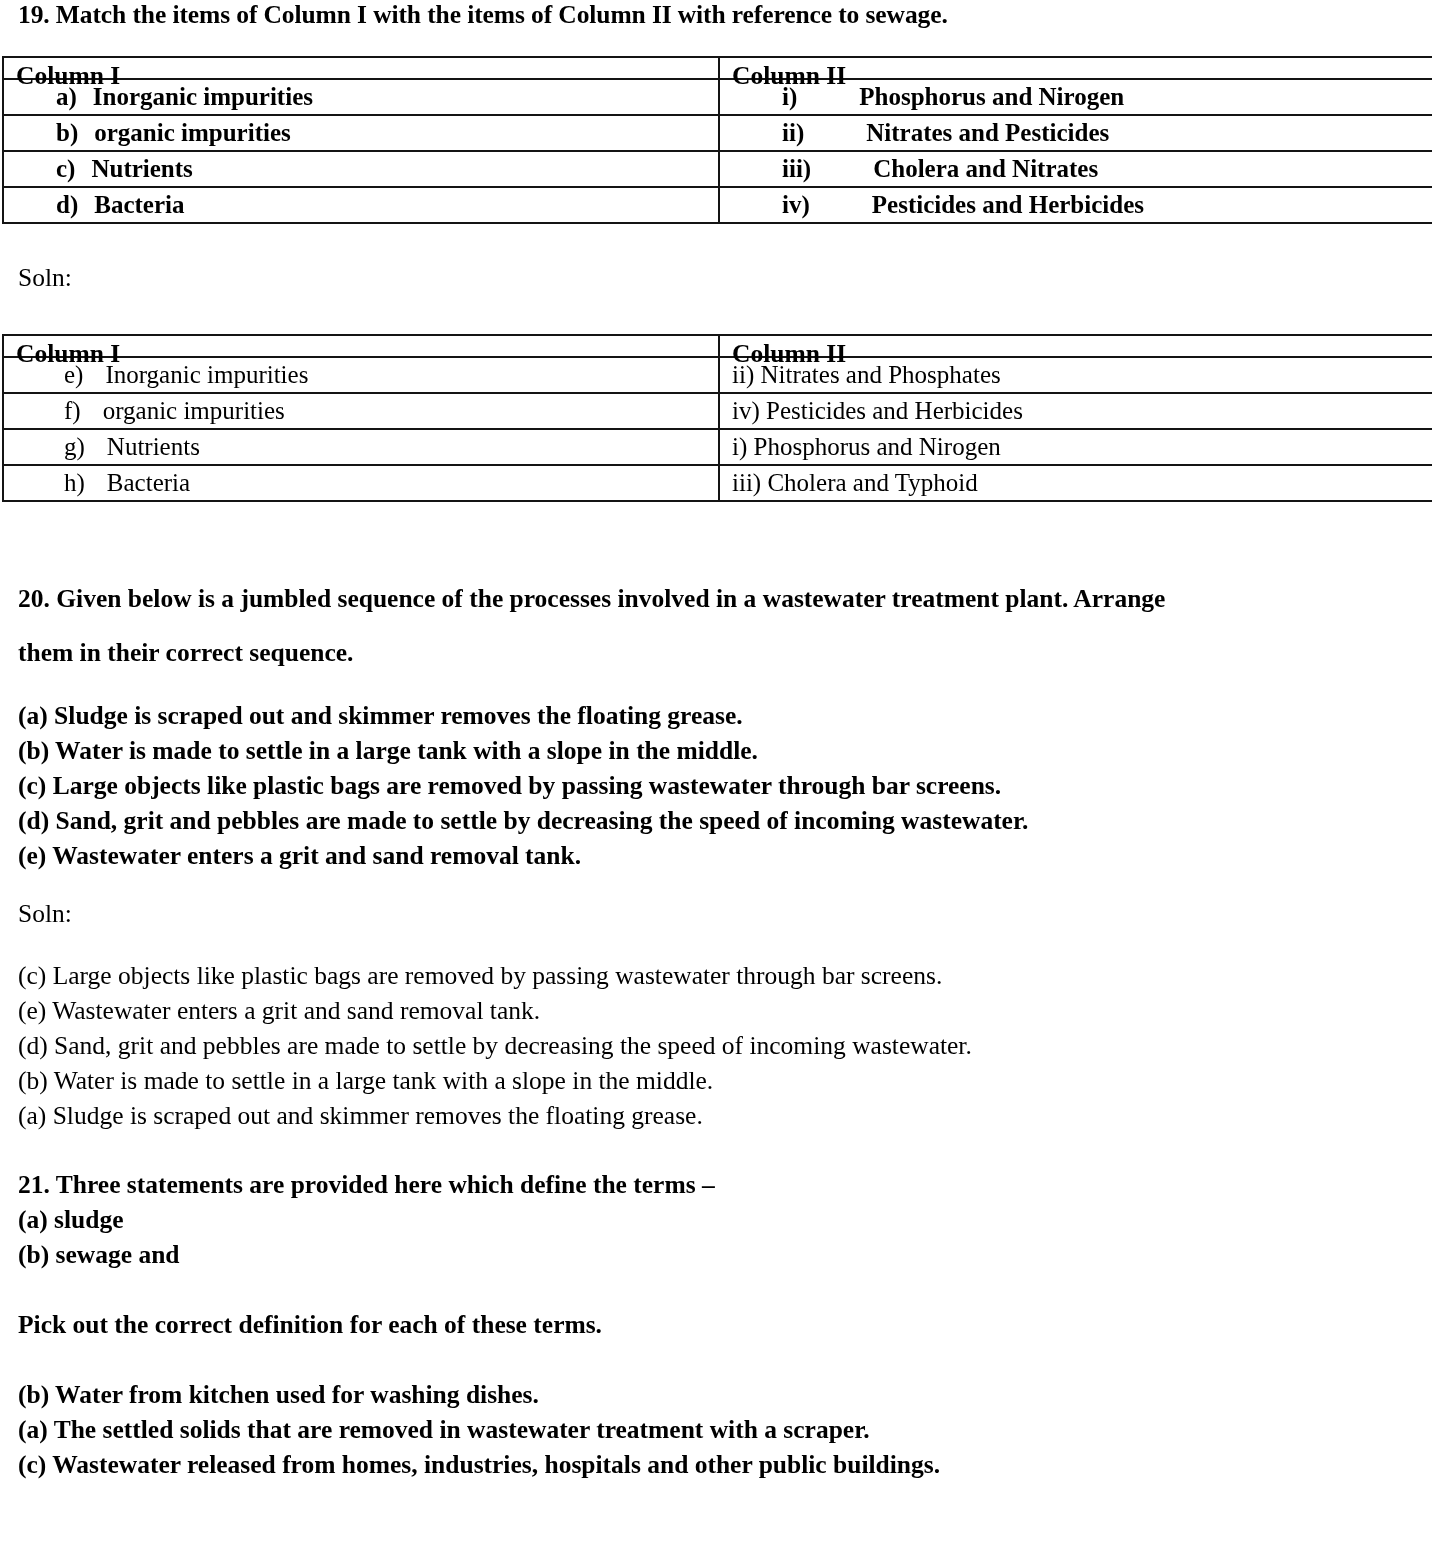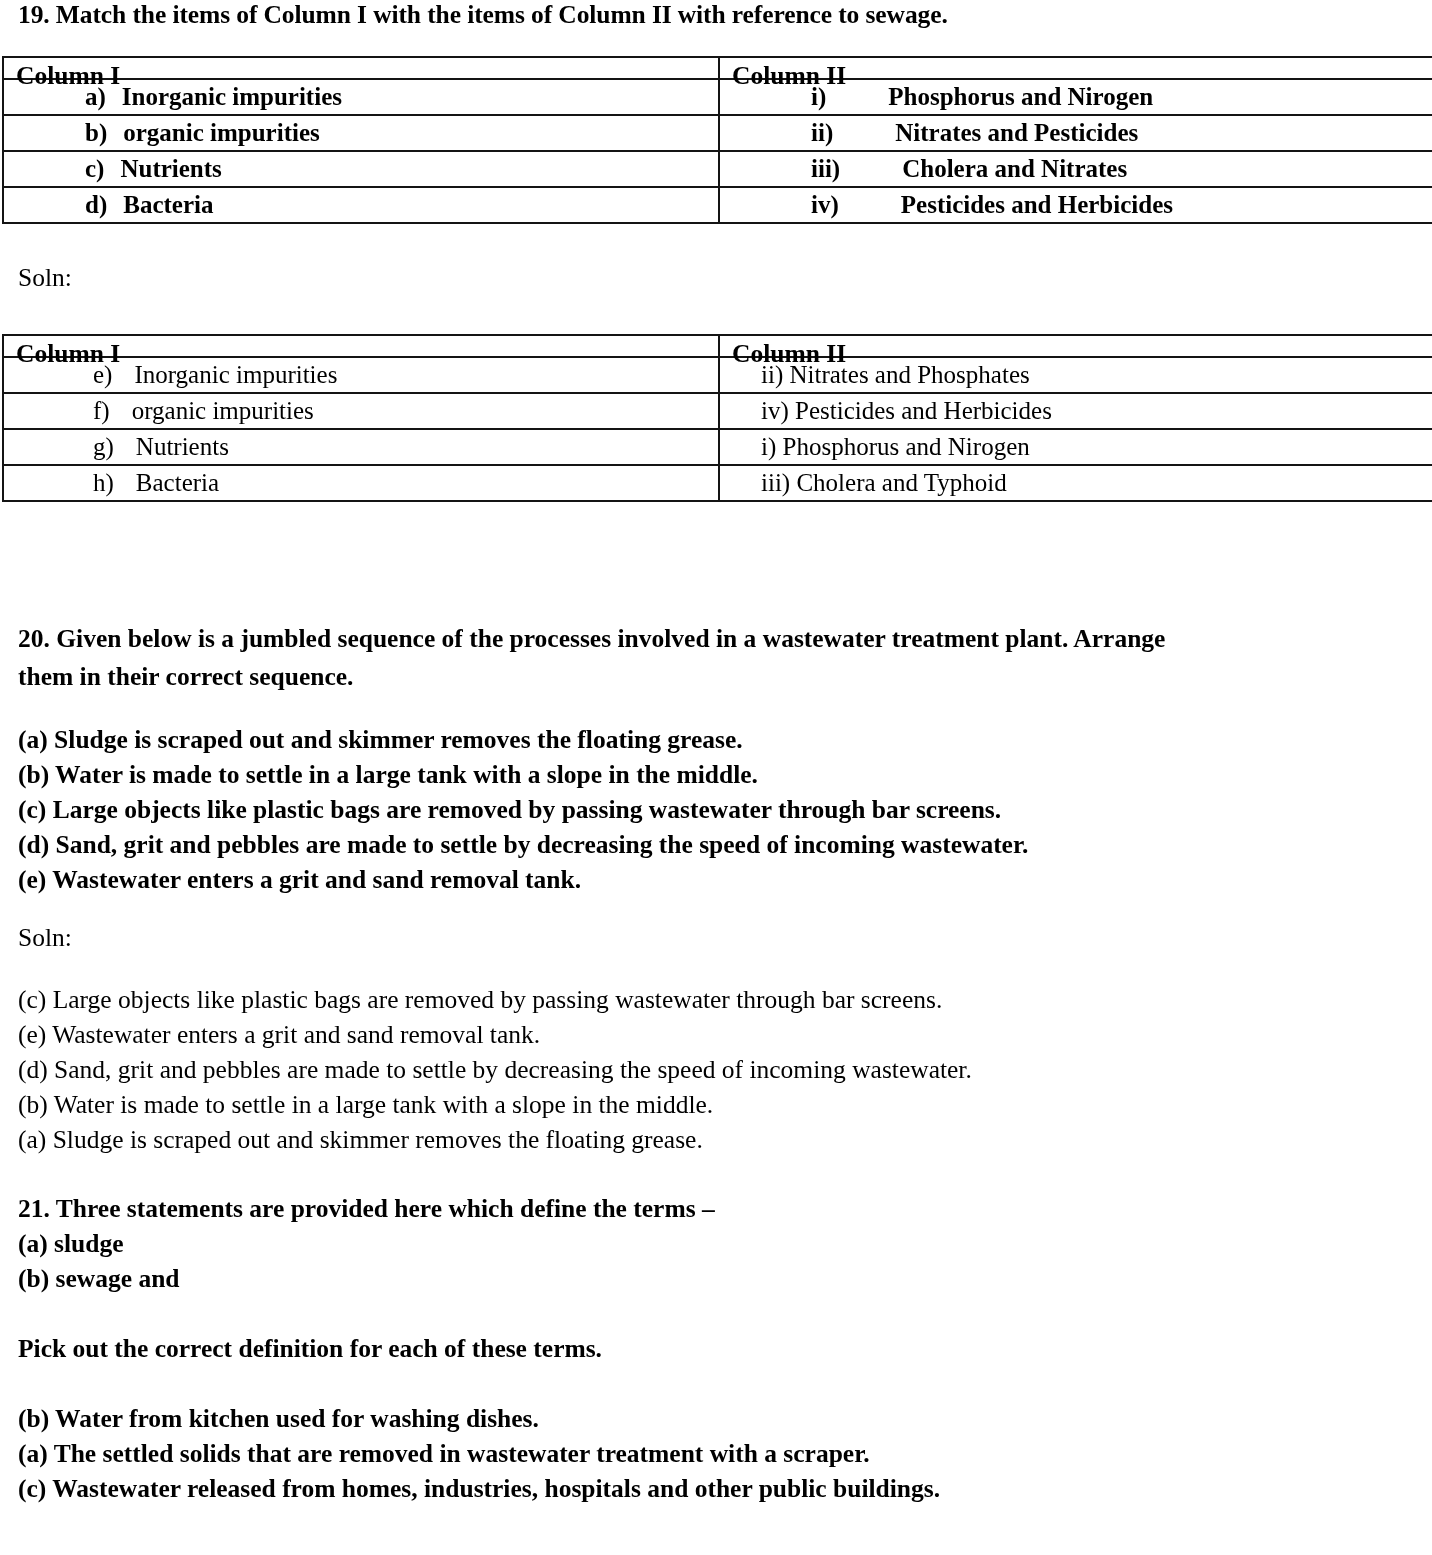--- a/index.html
+++ b/index.html
@@ -75,21 +75,20 @@
     padding-left: 12px;
     font-weight: bold;
     font-size: 25.5px;
     white-space: nowrap;
   }
   .row-cell {
     height: 34px;
     line-height: 34px;
     white-space: nowrap;
     overflow: hidden;
-    margin-left: 29px;
   }
 
   
   .t1 .row-cell          { font-weight: bold; }
   .t1 .mk                { display: inline-block; padding-left: 52px; }
   .t1 .col-right .mk     { padding-left: 62px; }
   .t1 .tx                { display: inline-block; padding-left: 16px; }
   .t1 .col-right .tx     { padding-left: 62px; }
 
   
@@ -241,22 +240,22 @@
           <div class="row-cell">
             <span class="cellflat">iii) Cholera and Typhoid</span>
           </div>
         </td>
       </tr>
     </tbody>
   </table>
 
   <div class="sp" style="height:78px;"></div>
 
-  <div class="line-bold" style="line-height:38px;margin-top:40px;">20. Given below is a jumbled sequence of the processes involved in a wastewater treatment plant. Arrange</div>
-  <div class="line-bold" style="line-height:38px;">them in their correct sequence.</div>
+  <div class="line-bold" style="line-height:38px;">20. Given below is a jumbled sequence of the processes involved in a wastewater treatment plant. Arrange</div>
+  <div class="line-bold" style="line-height:38px;margin-top:16px;">them in their correct sequence.</div>
 
   <div class="sp" style="height:26px;"></div>
 
   <div class="line-bold">(a) Sludge is scraped out and skimmer removes the floating grease.</div>
   <div class="line-bold">(b) Water is made to settle in a large tank with a slope in the middle.</div>
   <div class="line-bold">(c) Large objects like plastic bags are removed by passing wastewater through bar screens.</div>
   <div class="line-bold">(d) Sand, grit and pebbles are made to settle by decreasing the speed of incoming wastewater.</div>
   <div class="line-bold">(e) Wastewater enters a grit and sand removal tank.</div>
 
   <div class="sp" style="height:24px;"></div>

